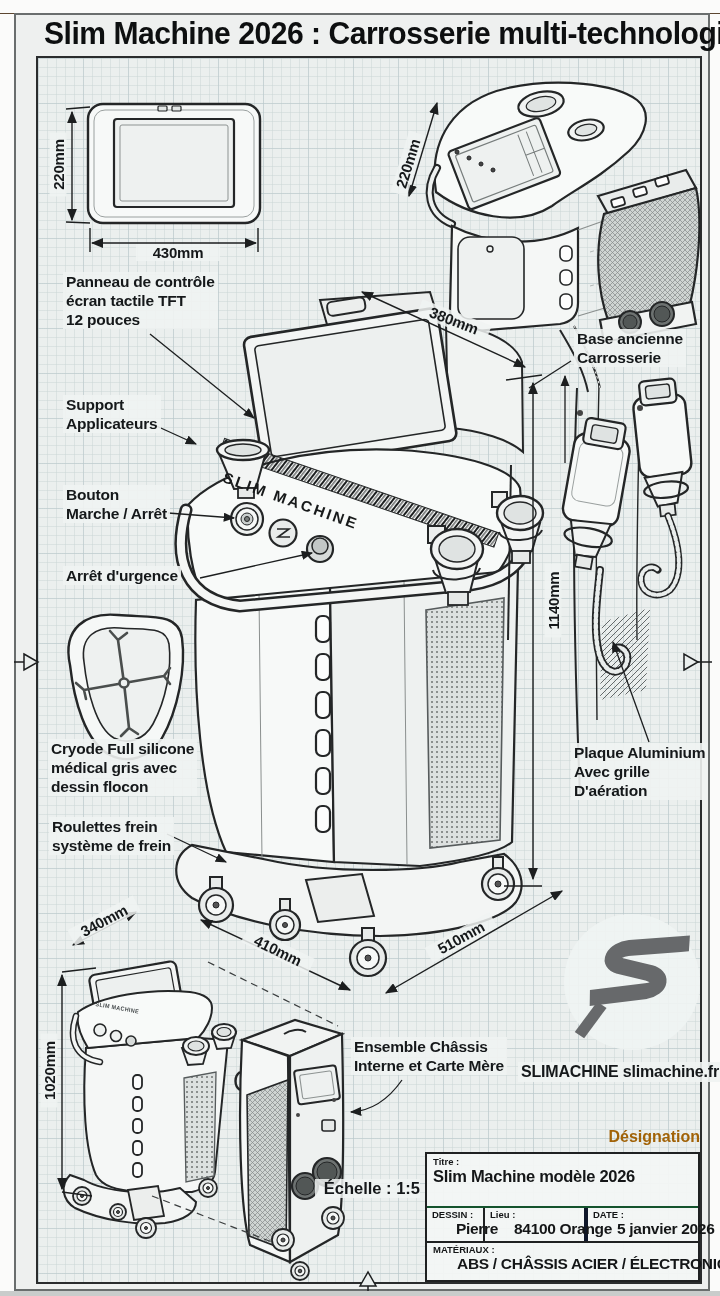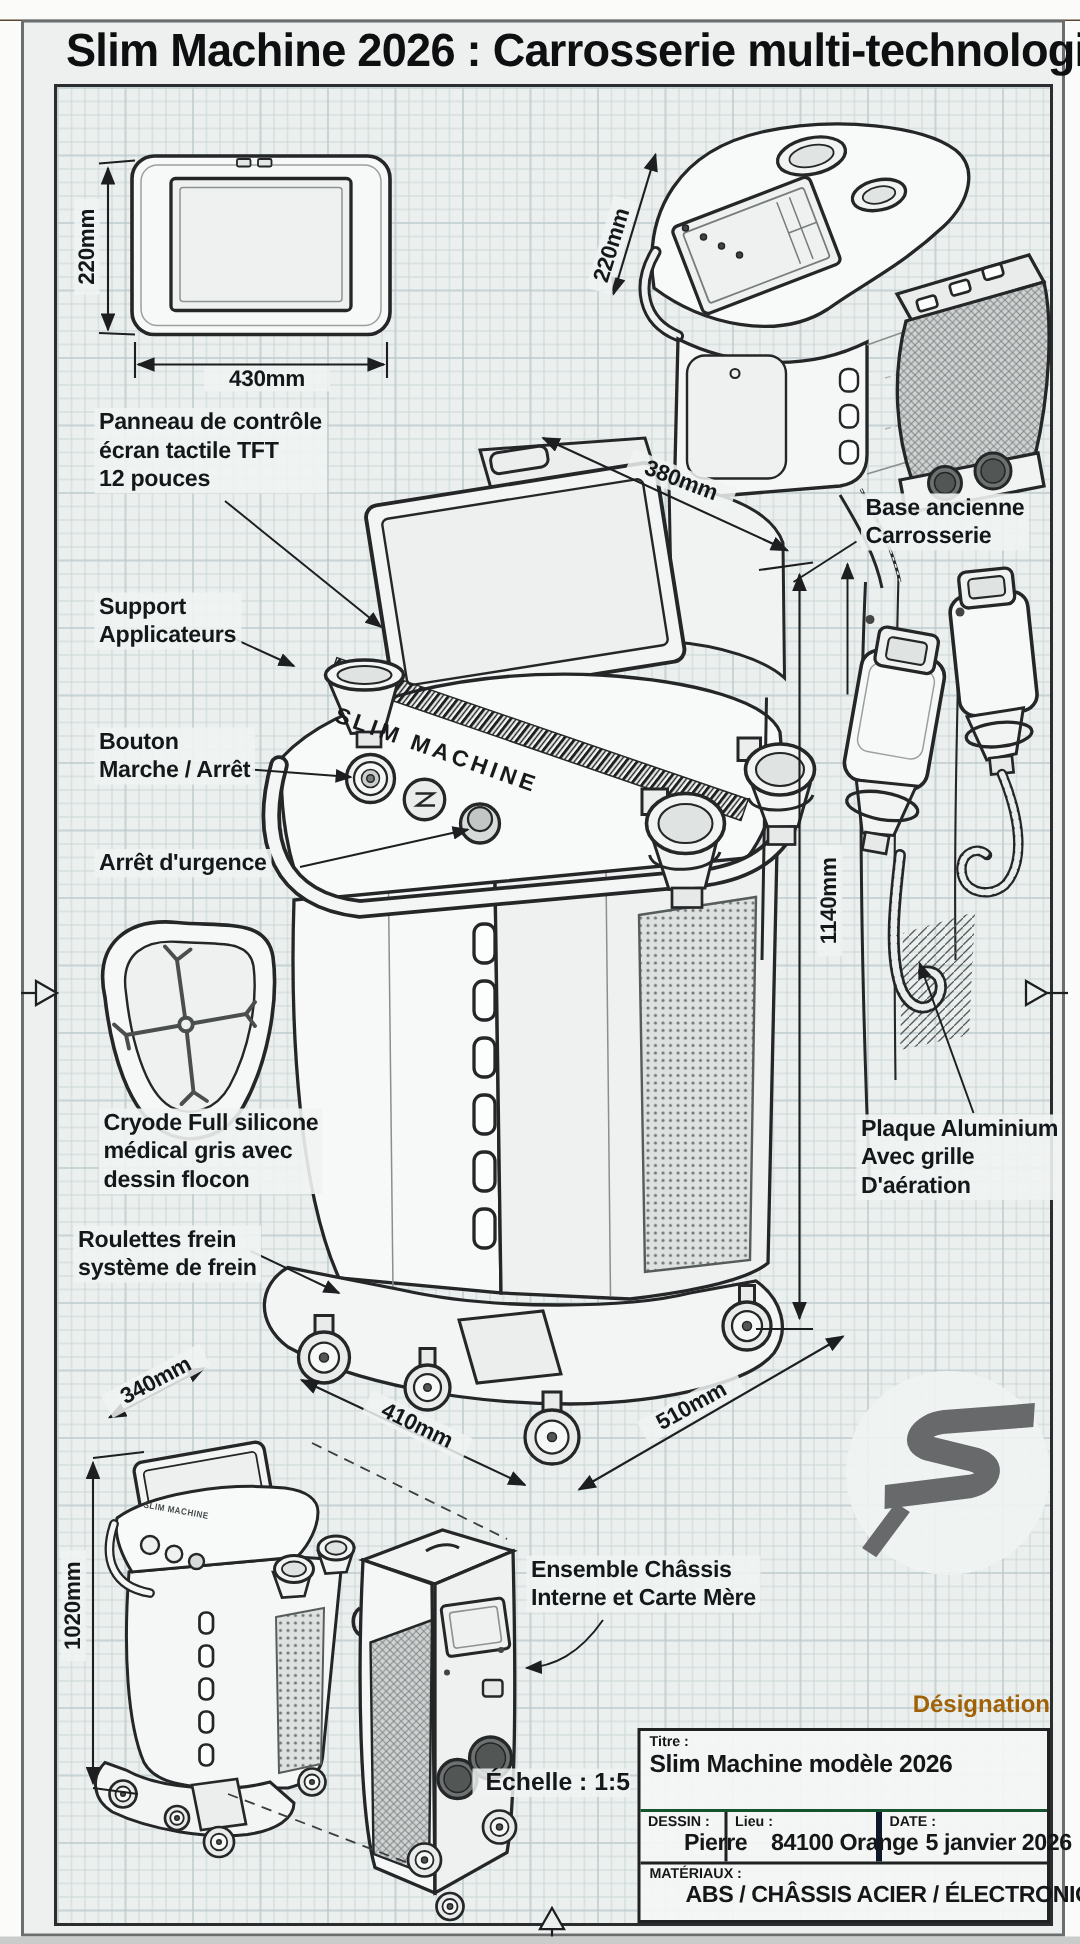--- a/index.html
+++ b/index.html
@@ -424,21 +424,21 @@
   </div>
   <div class="lbl" style="left:63px;top:395px">
     <div>Support</div>
     <div>Applicateurs</div>
   </div>
   <div class="lbl" style="left:63px;top:485px">
     <div>Bouton</div>
     <div>Marche / Arrêt</div>
   </div>
   <div class="lbl" style="left:63px;top:566px">Arrêt d'urgence</div>
-  <div class="lbl" style="left:66px;top:739px">
+  <div class="lbl" style="left:48px;top:739px">
     <div>Cryode Full silicone</div>
     <div>médical gris avec</div>
     <div>dessin flocon</div>
   </div>
   <div class="lbl" style="left:49px;top:817px">
     <div>Roulettes frein</div>
     <div>système de frein</div>
   </div>
   <div class="lbl" style="left:574px;top:329px">
     <div>Base ancienne</div>
@@ -447,20 +447,21 @@
   <div class="lbl" style="left:571px;top:743px">
     <div>Plaque Aluminium</div>
     <div>Avec grille</div>
     <div>D'aération</div>
   </div>
   <div class="lbl" style="left:351px;top:1037px">
     <div>Ensemble Châssis</div>
     <div>Interne et Carte Mère</div>
   </div>
   <div class="lbl copyright" style="left:518px;top:1062px">
+    <div>SLIMACHINE slimachine.fr</div>
   </div>
 
   <div class="brandtxt">SLIM MACHINE</div>
   <div class="minibrand">SLIM MACHINE</div>
 
   <div class="dim" style="left:26px;top:156px;width:60px;transform:rotate(-90deg)">220mm</div>
   <div class="dim" style="left:136px;top:244px;width:80px">430mm</div>
   <div class="dim" style="left:376px;top:155px;width:60px;transform:rotate(-73deg)">220mm</div>
   <div class="dim" style="left:417px;top:312px;width:70px;transform:rotate(21deg)">380mm</div>
   <div class="dim" style="left:516px;top:592px;width:70px;transform:rotate(-90deg)">1140mm</div>

